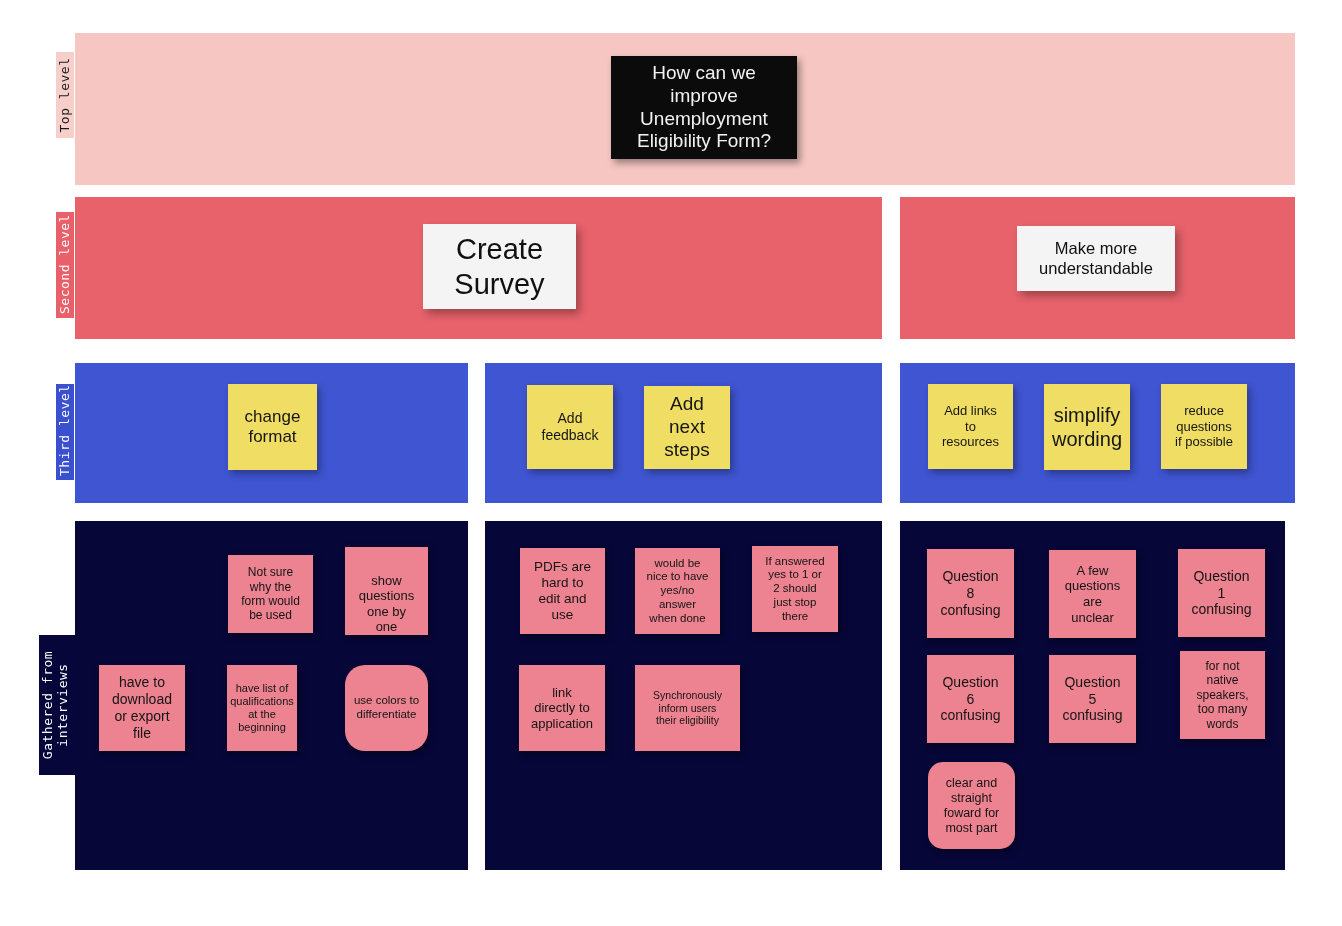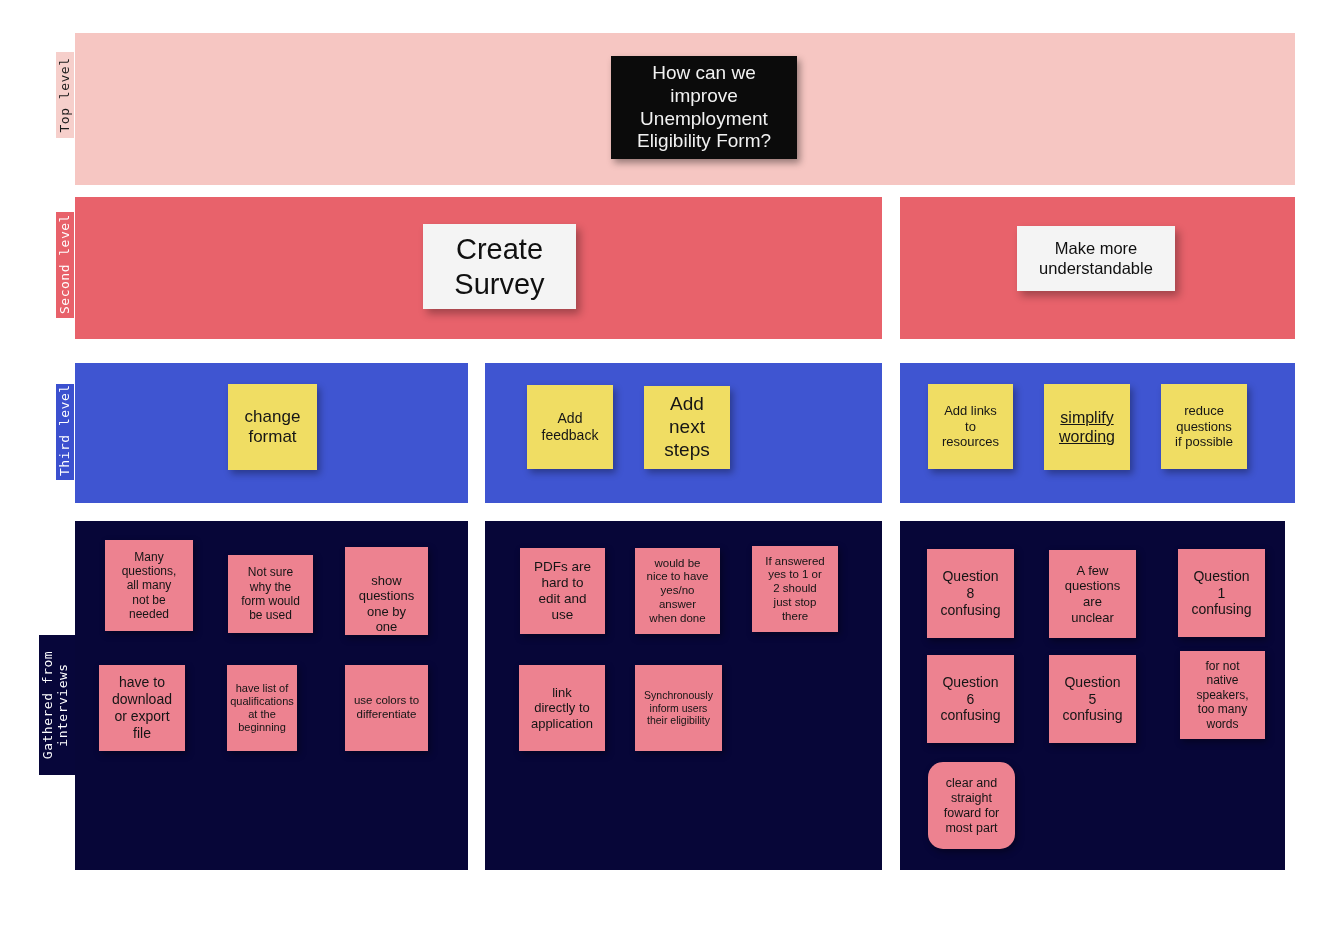--- a/index.html
+++ b/index.html
@@ -147,44 +147,37 @@
 next
 steps</span>
   </div>
 
   <div class="card yellow" style="left:928px; top:384px; width:85px; height:85px; font-size:13px;">
     <span class="card-inner">Add links
 to
 resources</span>
   </div>
 
-  <div class="card yellow" style="left:1044px; top:384px; width:86px; height:86px; font-size:16px;text-decoration:underline;">
+  <div class="card yellow" style="left:1044px; top:384px; width:86px; height:86px; font-size:20px;">
     <span class="card-inner">simplify
 wording</span>
   </div>
 
   <div class="card yellow" style="left:1161px; top:384px; width:86px; height:85px; font-size:13px;">
     <span class="card-inner">reduce
 questions
 if possible</span>
   </div>
 
   <div class="band navy" style="left:75px; top:521px; width:393px; height:349px;"></div>
 
   <div class="band navy" style="left:485px; top:521px; width:397px; height:349px;"></div>
 
   <div class="band navy" style="left:900px; top:521px; width:385px; height:349px;"></div>
 
-  <div class="card pinknote" style="left:105px; top:540px; width:88px; height:91px; font-size:12px;">
-    <span class="card-inner">Many
-questions,
-all many
-not be
-needed</span>
-  </div>
 
   <div class="card pinknote" style="left:228px; top:535px; width:85px; height:78px; font-size:12px;margin-top:20px;">
     <span class="card-inner">Not sure
 why the
 form would
 be used</span>
   </div>
 
   <div class="card pinknote" style="left:345px; top:547px; width:83px; height:88px; font-size:13px;align-items:flex-end;">
     <span class="card-inner">show
@@ -200,21 +193,21 @@
 file</span>
   </div>
 
   <div class="card pinknote" style="left:227px; top:665px; width:70px; height:86px; font-size:11px;">
     <span class="card-inner">have list of
 qualifications
 at the
 beginning</span>
   </div>
 
-  <div class="card pinknote" style="left:345px; top:665px; width:83px; height:86px; font-size:11.5px;">
+  <div class="card pinknote" style="left:345px; top:665px; width:83px; height:86px; font-size:11.5px;border-radius:20px;">
     <span class="card-inner">use colors to
 differentiate</span>
   </div>
 
   <div class="card pinknote" style="left:520px; top:548px; width:85px; height:86px; font-size:13.5px;align-items:center;">
     <span class="card-inner">PDFs are
 hard to
 edit and
 use</span>
   </div>
@@ -234,21 +227,21 @@
 just stop
 there</span>
   </div>
 
   <div class="card pinknote" style="left:519px; top:665px; width:86px; height:86px; font-size:13px;">
     <span class="card-inner">link
 directly to
 application</span>
   </div>
 
-  <div class="card pinknote" style="left:635px; top:665px; width:87px; height:86px; font-size:10.5px;">
+  <div class="card pinknote" style="left:635px; top:665px; width:105px; height:86px; font-size:10.5px;">
     <span class="card-inner">Synchronously
 inform users
 their eligibility</span>
   </div>
 
   <div class="card pinknote" style="left:927px; top:549px; width:87px; height:89px; font-size:14px;">
     <span class="card-inner">Question
 8
 confusing</span>
   </div>

